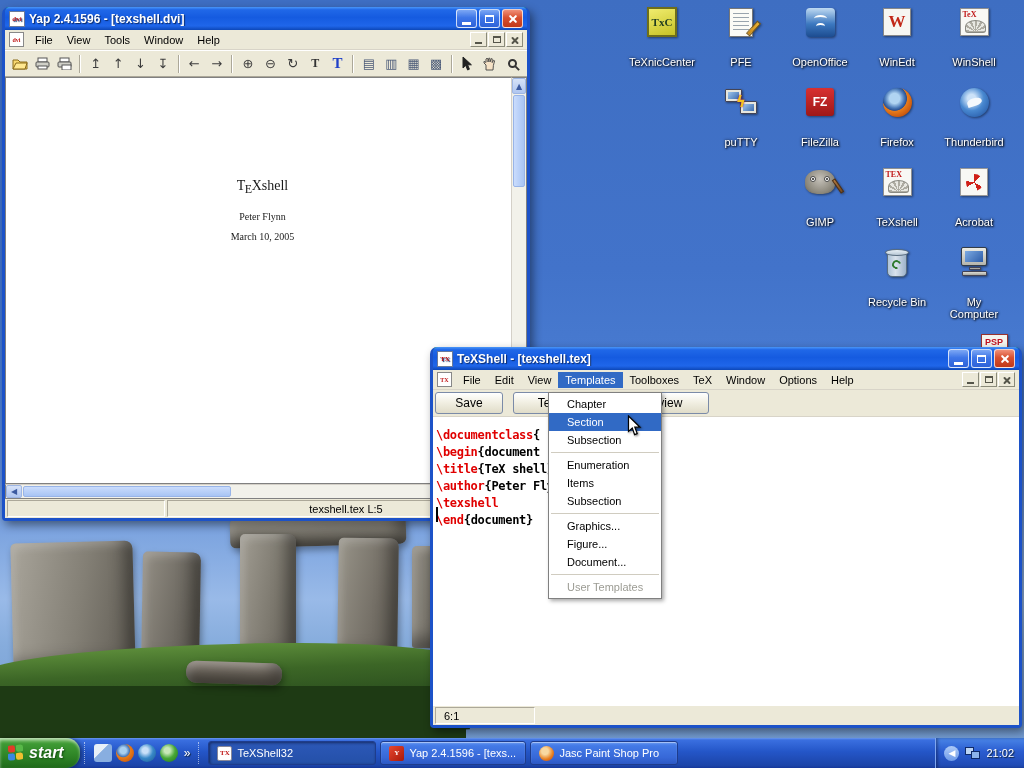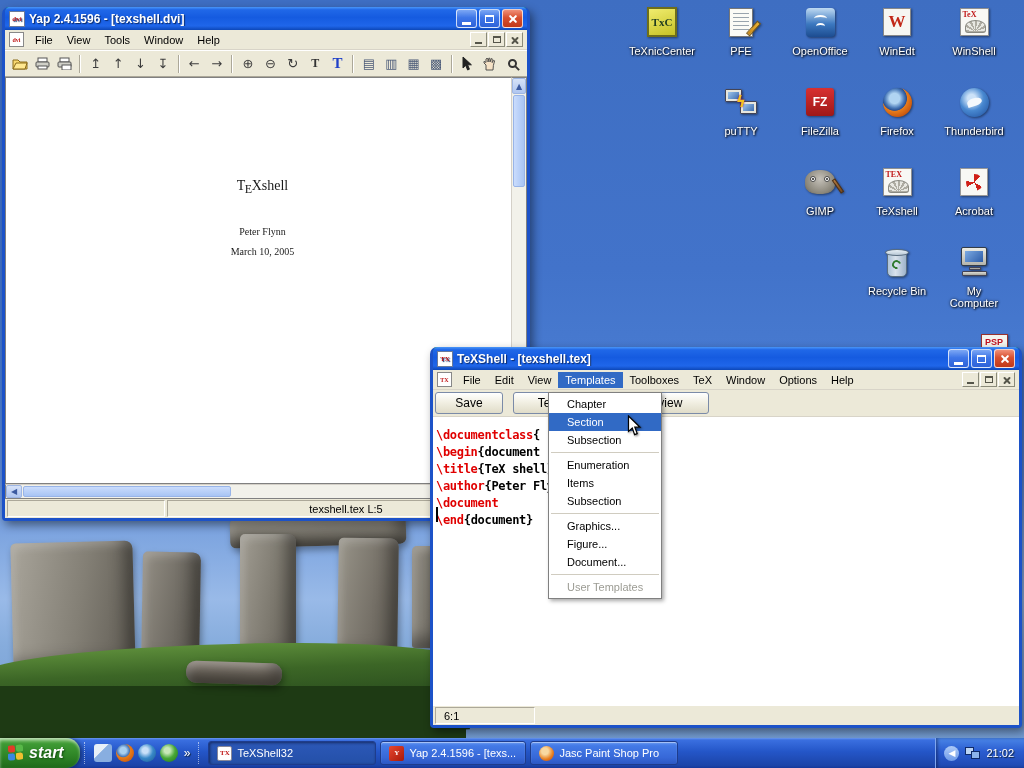--- a/index.html
+++ b/index.html
@@ -18,21 +18,21 @@
   .s2{left:142px;top:122px;width:58px;height:118px;background:linear-gradient(100deg,#948F85,#6E6A62 60%,#57534B);transform:rotate(1deg)}
   .s3{left:240px;top:104px;width:56px;height:128px;background:linear-gradient(100deg,#A19D93,#7B776D 60%,#605C54)}
   .s4{left:338px;top:108px;width:60px;height:124px;background:linear-gradient(100deg,#989489,#746F66 60%,#5A564E);transform:rotate(.8deg)}
   .lintel{left:230px;top:86px;width:176px;height:30px;background:linear-gradient(180deg,#A4A096,#7B776D 70%,#615D55);border-radius:6px;transform:rotate(-1.6deg)}
   .s5{left:412px;top:116px;width:34px;height:102px;background:linear-gradient(100deg,#8F8B81,#6B675F)}
   .fallen{left:186px;top:232px;width:96px;height:22px;background:linear-gradient(180deg,#8A8278,#5E584E);border-radius:10px;transform:rotate(2deg)}
   
   .dwrap{position:absolute;width:66px;text-align:center;z-index:3;cursor:default}
   .dicon{width:34px;height:32px;margin:0 auto;position:relative;display:flex;align-items:center;justify-content:center;
     filter:drop-shadow(1px 1px 1px rgba(0,0,0,.45))}
-  .dlabel{margin-top:7px;font-size:11px;color:#fff;text-shadow:1px 1px 2px #000,0 0 3px rgba(0,0,0,.8);line-height:12px}
+  .dlabel{margin-top:18px;font-size:11px;color:#fff;text-shadow:1px 1px 2px #000,0 0 3px rgba(0,0,0,.8);line-height:12px}
   .i-txc{width:30px;height:30px;background:linear-gradient(160deg,#F0EC6E,#C6C226);border:2px solid #6E6E1A;color:#1F3B1F;
     font:bold 11px "Liberation Serif",serif;display:flex;align-items:center;justify-content:center}
   .i-page{width:24px;height:29px;background:#FBFBF6;border:1px solid #777;position:relative}
   .i-page .lines{position:absolute;left:3px;top:4px;right:3px;bottom:4px;
     background:repeating-linear-gradient(180deg,#99A4AD 0 1px,transparent 1px 4px)}
   .i-page .pencil{position:absolute;right:-4px;bottom:-1px;width:5px;height:17px;
     background:linear-gradient(#EEB22C,#C8881A);border:1px solid #7A5A18;transform:rotate(42deg)}
   .i-oo{width:29px;height:29px;border-radius:4px;background:linear-gradient(180deg,#BFDAF2,#3C78C0 55%,#1C4C90);
     display:flex;flex-direction:column;align-items:center;justify-content:center}
   .gull{width:13px;height:7px;border-top:2px solid #fff;border-radius:50%}
@@ -119,21 +119,21 @@
   .pgico{font-size:13px;color:#4A5A78}
   .mag{width:9px;height:9px;border:2px solid #333;border-radius:50%;position:relative}
   .mag::after{content:"";position:absolute;width:6px;height:2px;background:#333;transform:rotate(45deg);right:-5px;bottom:-3px}
   
   .docrow{flex:1;display:flex;min-height:0}
   .docarea{flex:1;background:#fff;border:1px solid #808080;border-right:none;position:relative;overflow:hidden}
   .pagetext{position:absolute;left:calc(50% + 4px);top:100px;transform:translateX(-50%);text-align:center;
     font-family:"Liberation Serif",serif;color:#1A1A1A;white-space:nowrap}
   .doc-title{font-size:14px}
   .tx-e{display:inline-block;position:relative;top:3px;margin:0 -.5px;font-size:12px}
-  .doc-author{font-size:10px;margin-top:32px}
+  .doc-author{font-size:10px;margin-top:17px}
   .doc-date{font-size:10px;margin-top:9px}
   .vscroll{flex:0 0 16px;background:#F2F1EA;display:flex;flex-direction:column;border:1px solid #808080;border-left:1px solid #D4D0C8}
   .sbtn{flex:0 0 16px;height:16px;background:linear-gradient(180deg,#D6E2F8,#B0C6F0);border:1px solid #9EB6E4;border-radius:2px;
     display:flex;align-items:center;justify-content:center;font-size:8px;color:#3C5AA0;font-family:"DejaVu Sans",sans-serif}
   .vthumb{margin:1px;height:92px;background:linear-gradient(90deg,#CADCFC,#A8C4F4);border:1px solid #98B4E8;border-radius:2px}
   .hscroll{height:15px;flex:0 0 15px;background:#F2F1EA;display:flex;border:1px solid #808080;border-top:1px solid #D4D0C8}
   .hthumb{margin:1px 1px;width:208px;background:linear-gradient(180deg,#CADCFC,#A8C4F4);border:1px solid #98B4E8;border-radius:2px}
   .hfill{flex:1}
   .statusbar{height:19px;flex:0 0 19px;background:#ECE9D8;display:flex;align-items:stretch;gap:2px;padding:1px 2px;font-size:11px}
   .spanel{border:1px solid;border-color:#ACA899 #fff #fff #ACA899;display:flex;align-items:center;padding:0 8px;white-space:nowrap;overflow:hidden}
@@ -498,21 +498,21 @@
   <div class="btnrow">
     <span class="xpbtn" style="left:2px;width:68px">Save</span>
     <span class="xpbtn" style="left:80px;width:70px">TeX</span>
     <span class="xpbtn" style="left:180px;width:96px">Preview</span>
   </div>
   <div class="editor">
     <div class="cline"><span class="cmd">\documentclass</span><span class="rst">{</span></div>
     <div class="cline"><span class="cmd">\begin</span><span class="rst">{document</span></div>
     <div class="cline"><span class="cmd">\title</span><span class="rst">{TeX shell}</span></div>
     <div class="cline"><span class="cmd">\author</span><span class="rst">{Peter Fly</span></div>
-    <div class="cline"><span class="cmd">\document</span><span class="rst"></span></div>
+    <div class="cline"><span class="cmd">\texshell</span><span class="rst"></span></div>
     <div class="cline"><span class="cmd"></span><span class="rst"></span></div>
     <div class="cline"><span class="cmd">\end</span><span class="rst">{document}</span></div>
     <div class="caret"></div>
   </div>
   <div class="statusbar">
     <span class="spanel" style="flex:0 0 100px">6:1</span>
   </div>
 
   <div class="menu-pop">
     <div class="mi">Chapter</div>

